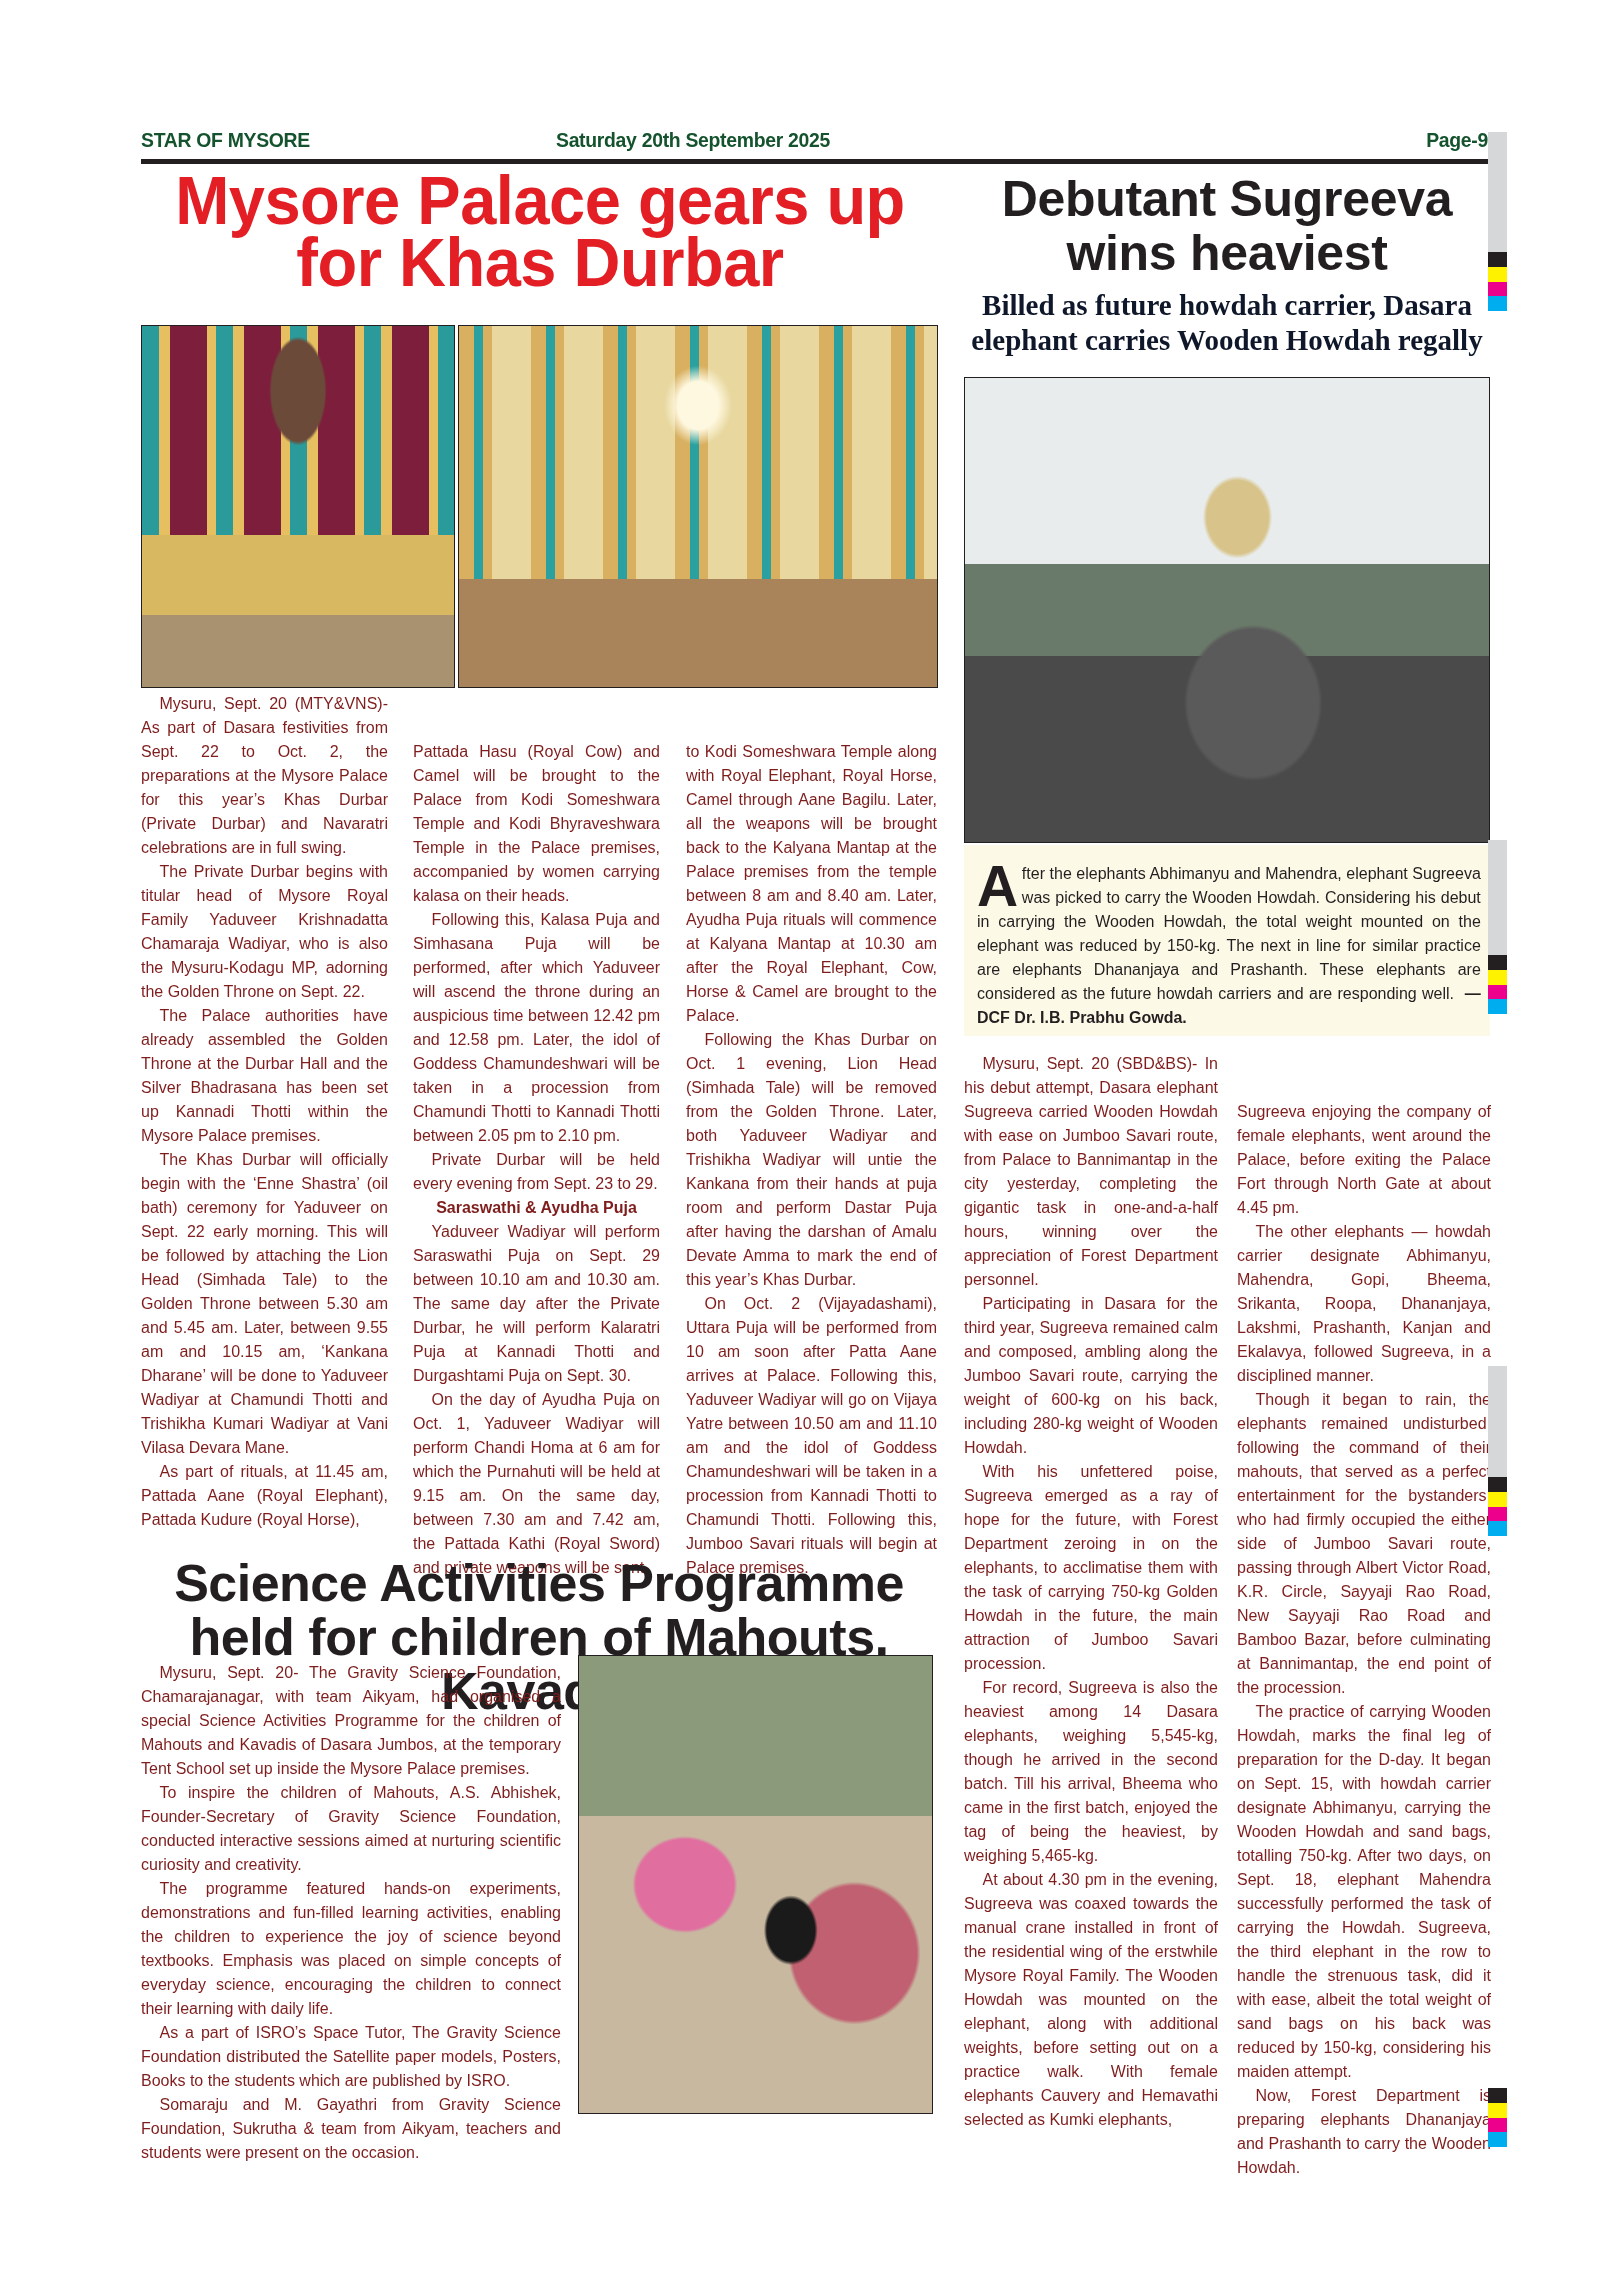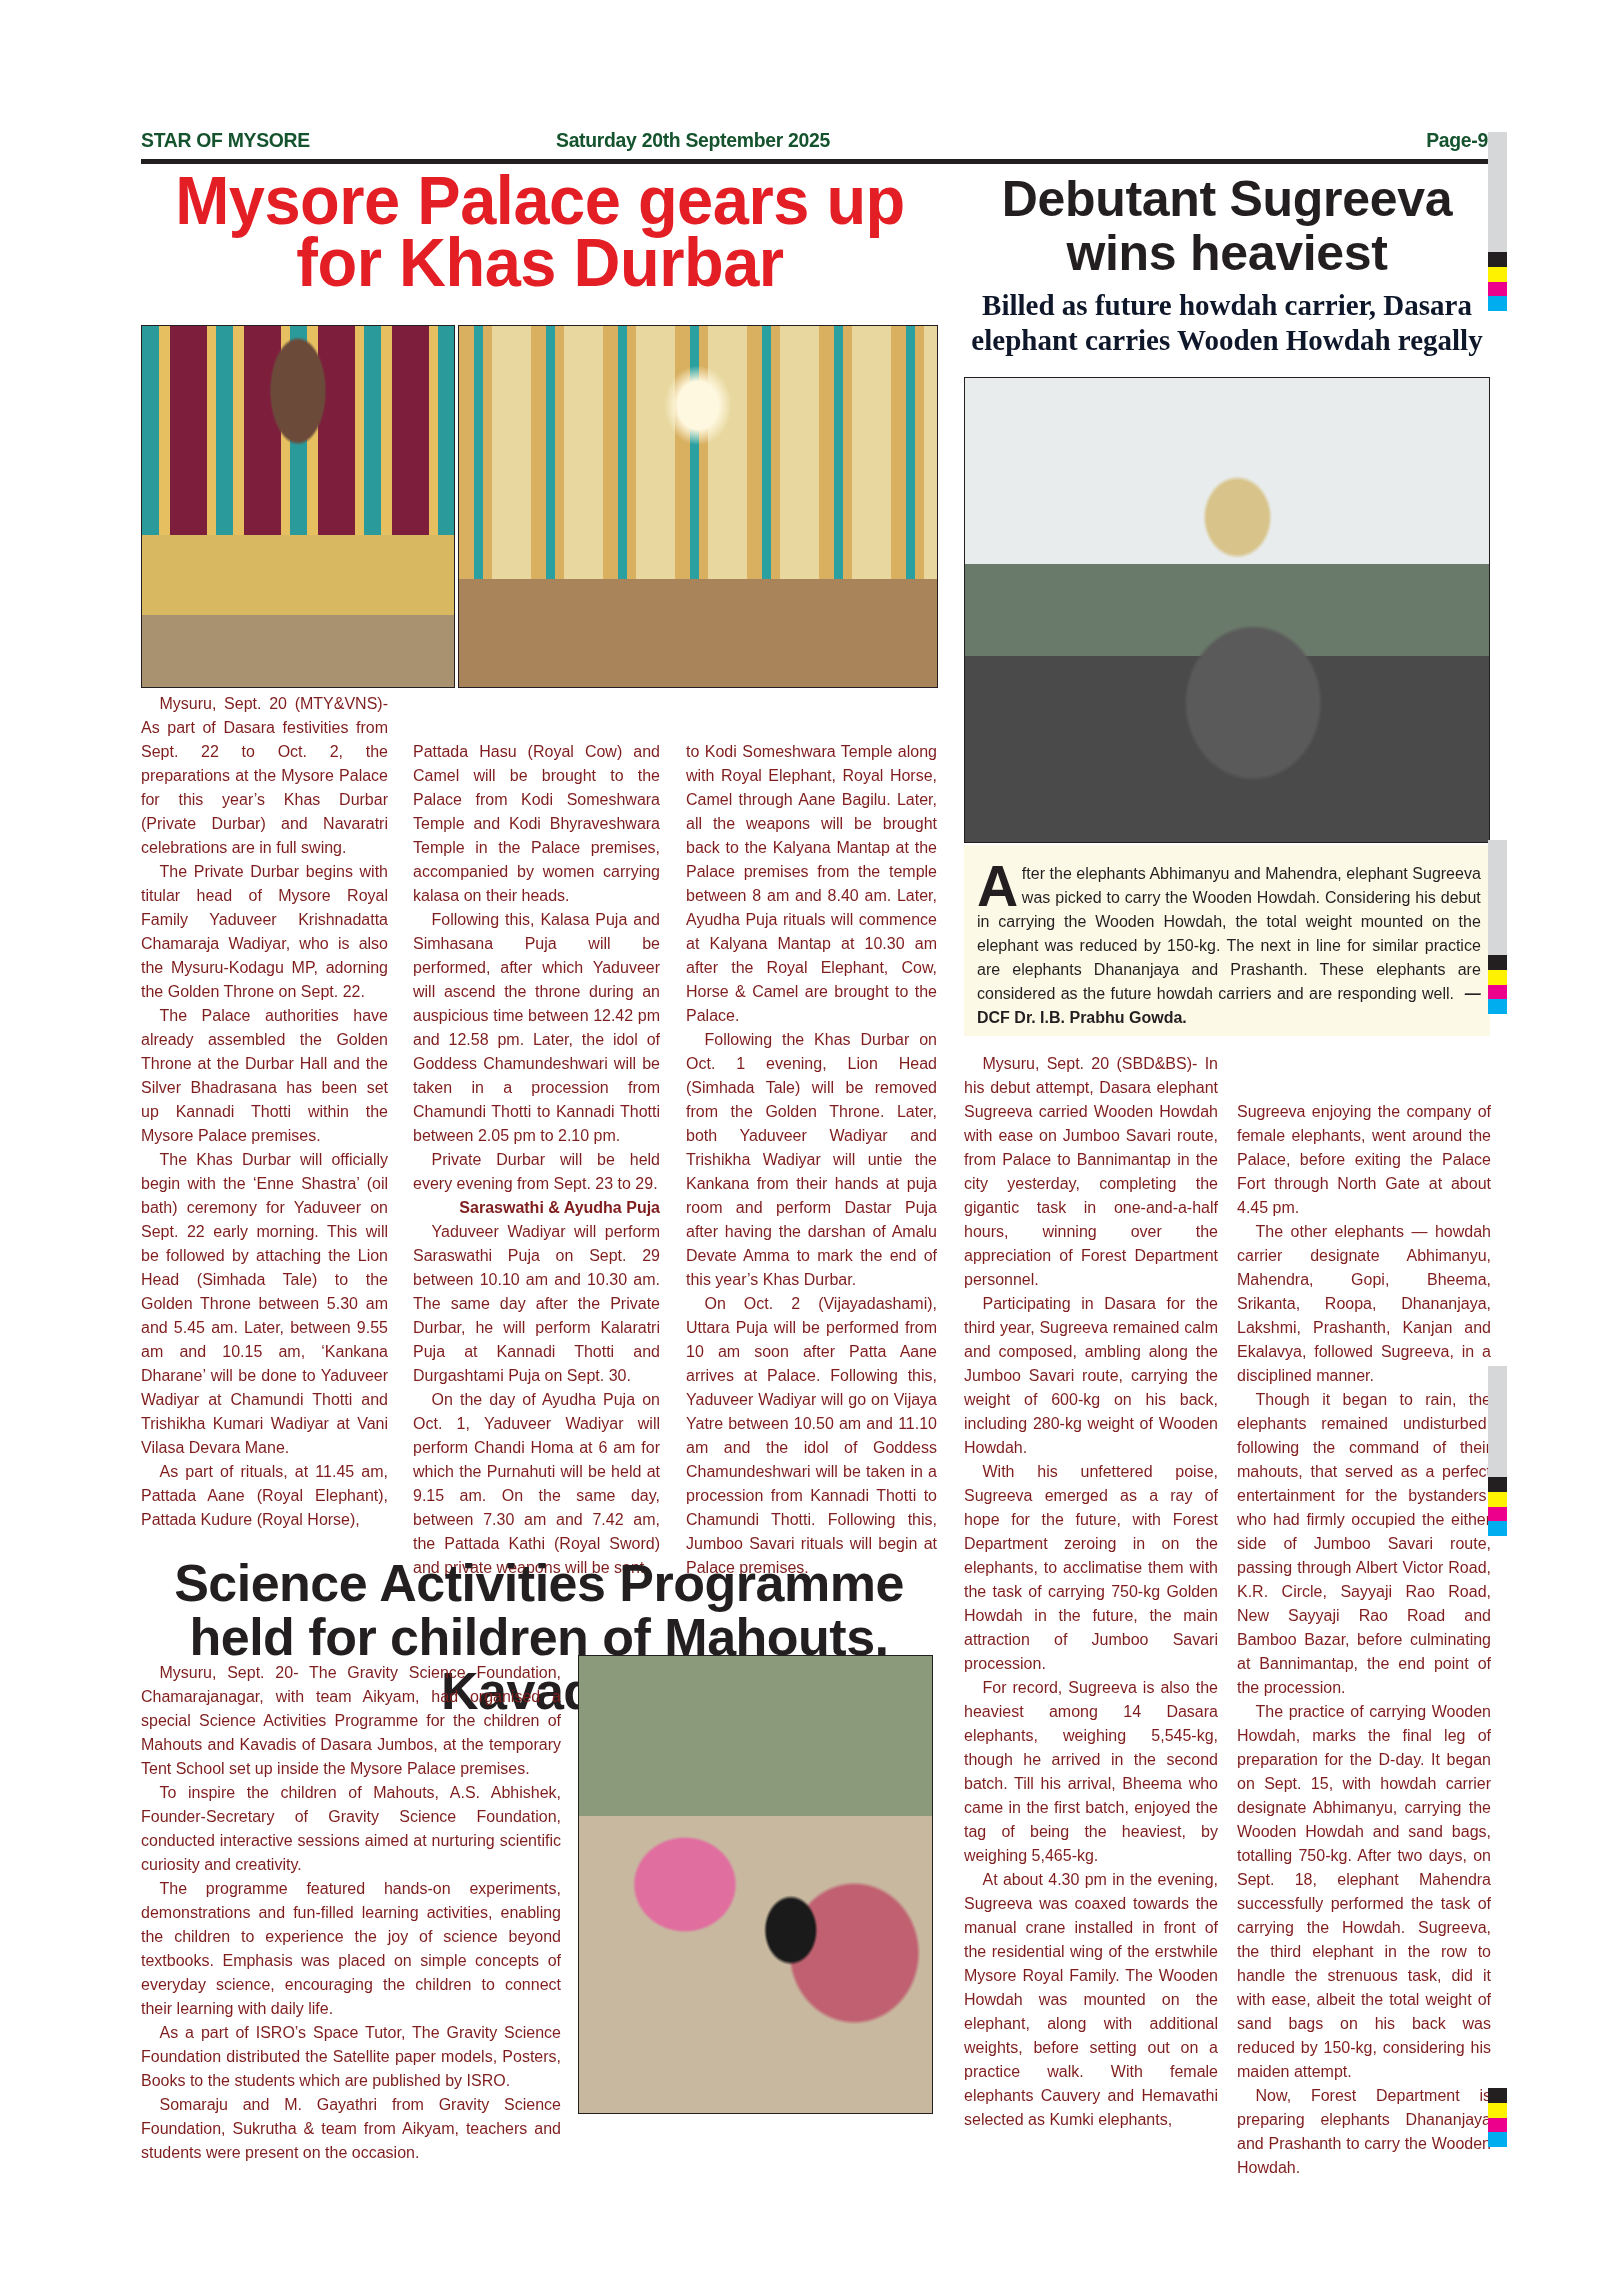--- a/index.html
+++ b/index.html
@@ -48,21 +48,21 @@
       radial-gradient(ellipse at 78% 65%, #c06070 0 16%, transparent 17%),
       radial-gradient(ellipse at 30% 50%, #e06fa0 0 14%, transparent 15%),
       linear-gradient(180deg, #8a9a7a 0 35%, #c8b8a0 35% 100%),
       #aaa; }
   .photo .ph-label { position: absolute; left: 5.5px; bottom: 3.7px; font-size: 10px; color: rgba(255,255,255,0.0); }
 
   .col { position: absolute; font-family: "Liberation Sans", sans-serif; font-size: 16px; line-height: 24px;
     text-align: justify; hyphens: manual; color: #7f1d1d; }
   .col p { text-indent: 18.5px; }
   .col p.noindent { text-indent: 0; margin-top: 48px; }
-  .col p.subhd { text-indent: 0; text-align: right; font-weight: bold; }
+  .col p.subhd { text-indent: 0; text-align: center; font-weight: bold; }
 
   .c1 { left: 141px; top: 692px; width: 247px; }
   .c2 { left: 413px; top: 692px; width: 247px; }
   .c3 { left: 686px; top: 692px; width: 251px; }
 
   .callout { position: absolute; left: 964px; top: 845px; width: 526px; height: 191px; background: #fdf9e7; padding: 16.6px 9.2px 0 13px; }
   .callout-text { font-size: 16px; line-height: 24px; text-align: justify; }
   .dropcap { float: left; font-weight: bold; font-size: 57px; line-height: 46px; margin: 1.8px 3.7px 0 0; color: #231f20; }
   .credit { font-weight: bold; }
 

